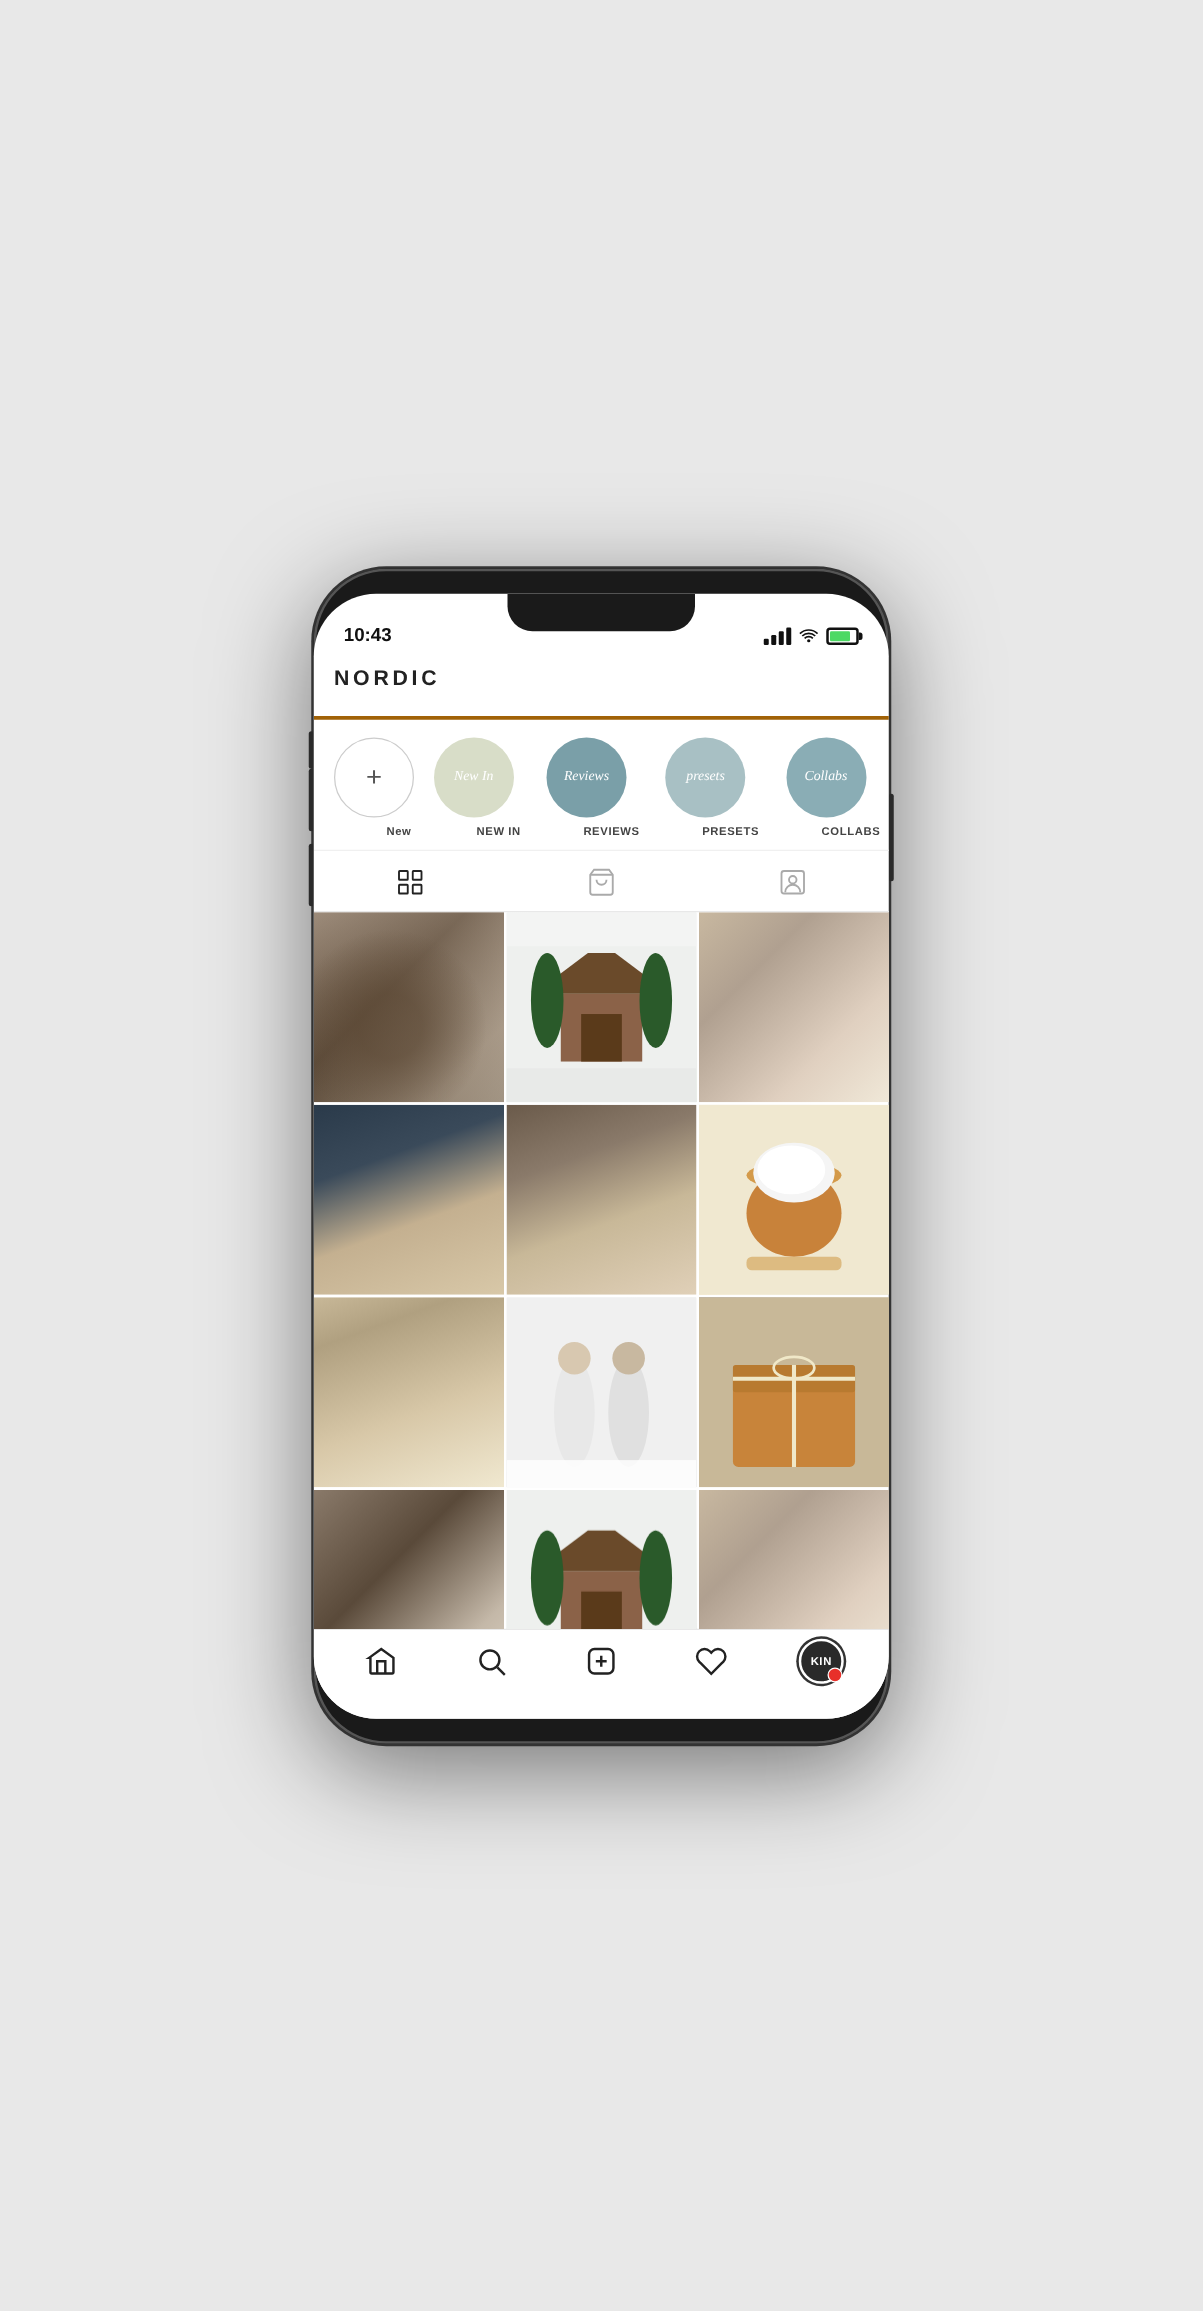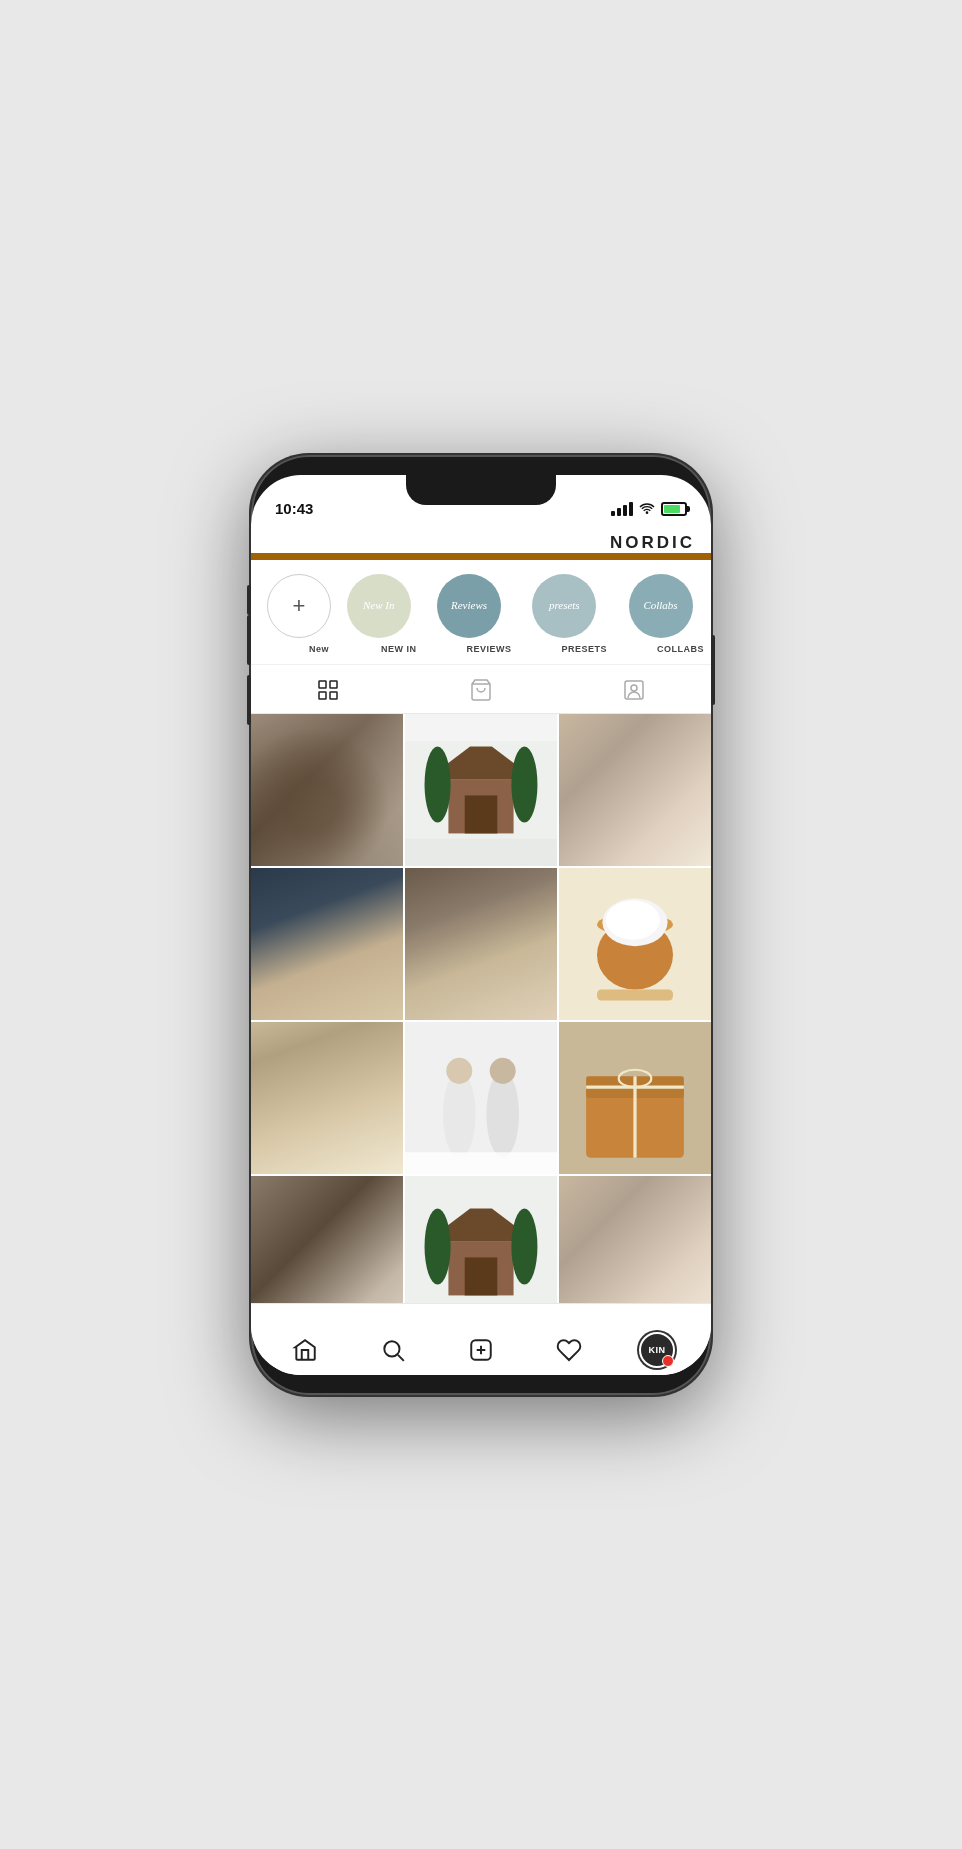--- a/index.html
+++ b/index.html
@@ -146,23 +146,23 @@
     
     .app-content {
       flex: 1;
       overflow-y: auto;
       overflow-x: hidden;
       scrollbar-width: none;
     }
     .app-content::-webkit-scrollbar { display: none; }
     
     .app-header {
-      padding: 8px 16px 0;
-      text-align: right;
-      border-bottom: 7px solid #a16207;
+      padding: 8px 16px 20px;
+      text-align: left;
+      border-bottom: 3px solid #a16207;
     }
     .app-title {
       font-size: 17px;
       font-weight: 700;
       letter-spacing: 3px;
       color: #222;
     }
     
     .stories-row {
       display: flex;
@@ -284,21 +284,21 @@
     
     .p13 { background: linear-gradient(160deg, #2a3a4a 0%, #3a4a5a 30%, #c4b090 60%, #d8c8a8 100%); }
     .p14 { background: linear-gradient(160deg, #6a5a4a 0%, #8a7a6a 30%, #c8b898 60%, #e0d0b8 100%); }
     .p15 { background: linear-gradient(135deg, #d4a860 0%, #e8c880 30%, #f0e8c8 60%, #e0d8b8 100%); }
     
     .bottom-nav {
       height: 72px;
       background: #fff;
       border-top: 1px solid #e8e8e8;
       display: flex;
-      align-items: flex-end;
+      align-items: flex-start;
       justify-content: space-around;
       padding: 0 10px;
       flex-shrink: 0;
     }
     .nav-btn {
       width: 50px;
       height: 50px;
       display: flex;
       align-items: center;
       justify-content: center;

